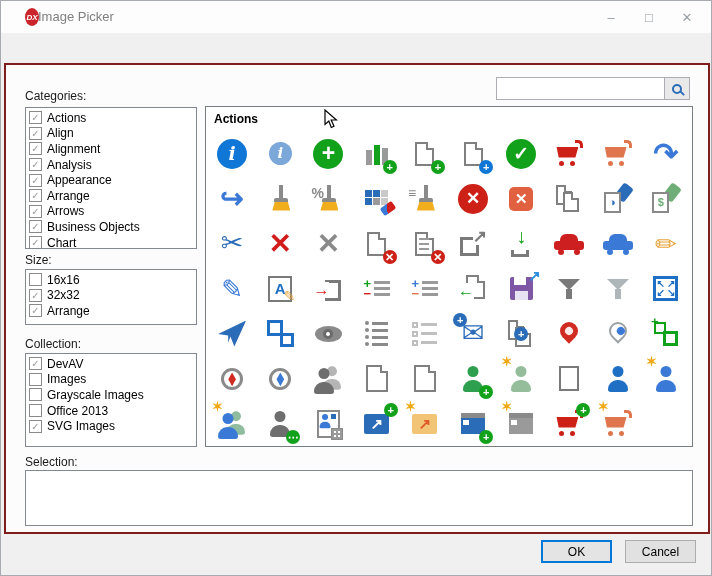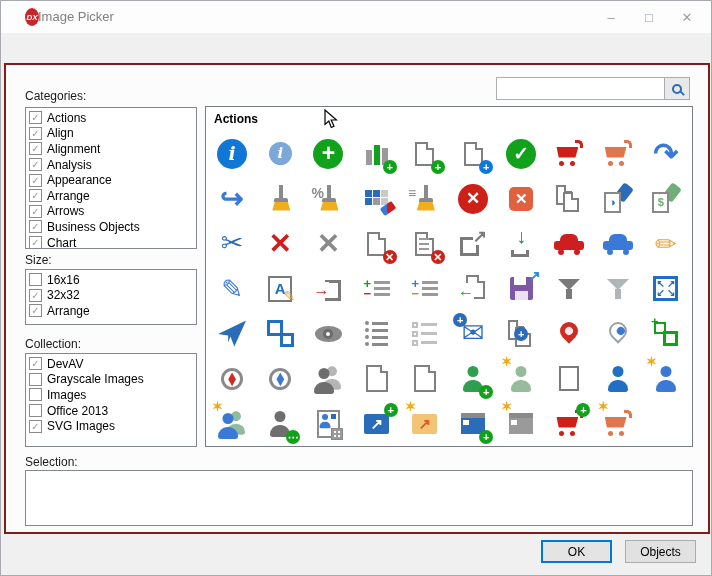--- a/index.html
+++ b/index.html
@@ -225,25 +225,25 @@
       </div>
 
     <div class="lbl lbl-coll">Collection:</div>
     <div class="listbox lb-coll" id="coll-list">
         <div class="lrow">
           <span class="cbx">✓</span>
           <span>DevAV</span>
         </div>
         <div class="lrow">
           <span class="cbx"></span>
+          <span>Images</span>
+        </div>
+        <div class="lrow">
+          <span class="cbx"></span>
           <span>Grayscale Images</span>
-        </div>
-        <div class="lrow">
-          <span class="cbx"></span>
-          <span>Images</span>
         </div>
         <div class="lrow">
           <span class="cbx"></span>
           <span>Office 2013</span>
         </div>
         <div class="lrow">
           <span class="cbx">✓</span>
           <span>SVG Images</span>
         </div>
       </div>
@@ -842,14 +842,14 @@
 
     <div class="lbl lbl-sel">Selection:</div>
     <textarea class="selbox" style=""></textarea>
 
     <svg class="cursor" width="14" height="20" viewBox="0 0 14 20">
       <path d="M1 1 L1 15.5 L4.8 12 L7.3 18.5 L10 17.3 L7.2 11 L12.5 11 Z" fill="#fff" stroke="#000" stroke-width="1.2"></path>
     </svg>
   </div>
 
   <button class="btn ok">OK</button>
-  <button class="btn cancel">Objects</button>
+  <button class="btn cancel">Cancel</button>
 </div>
 
 </body></html>

